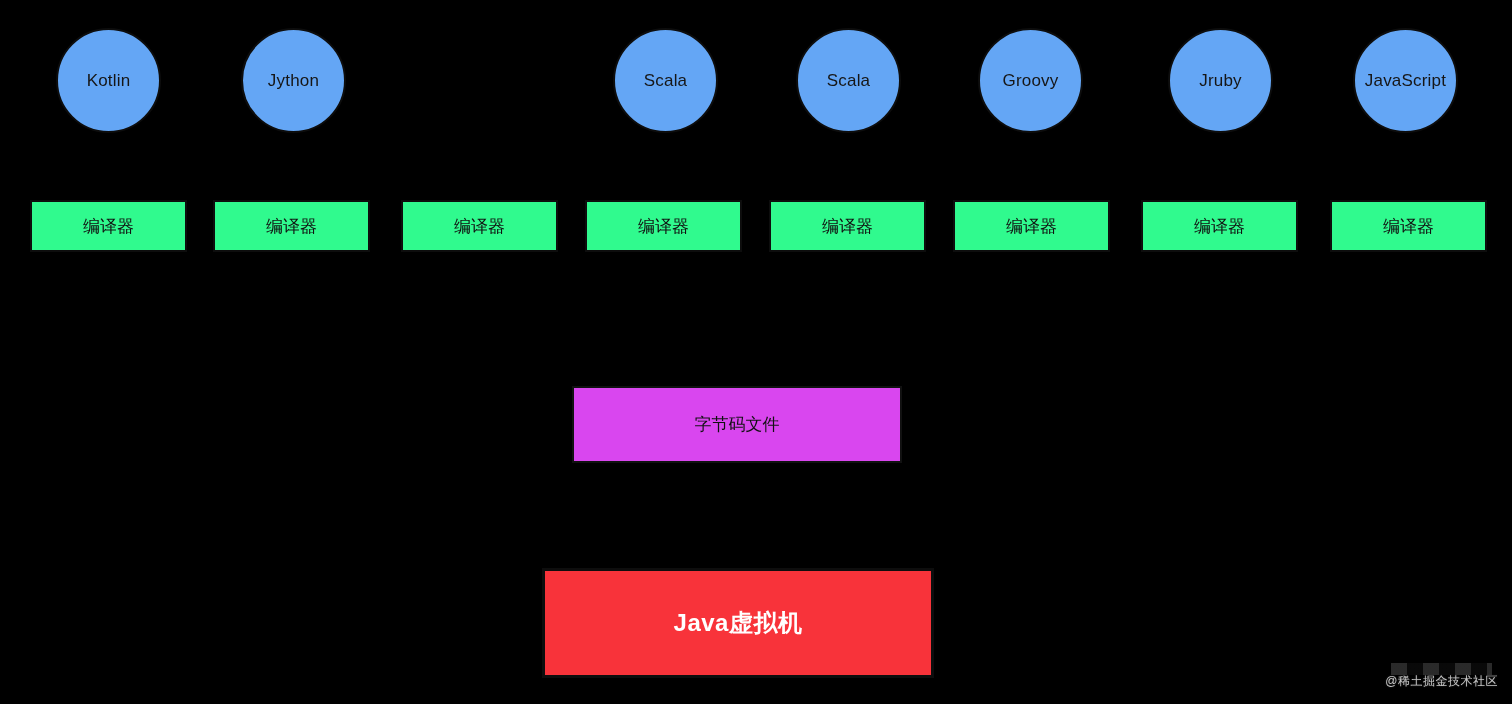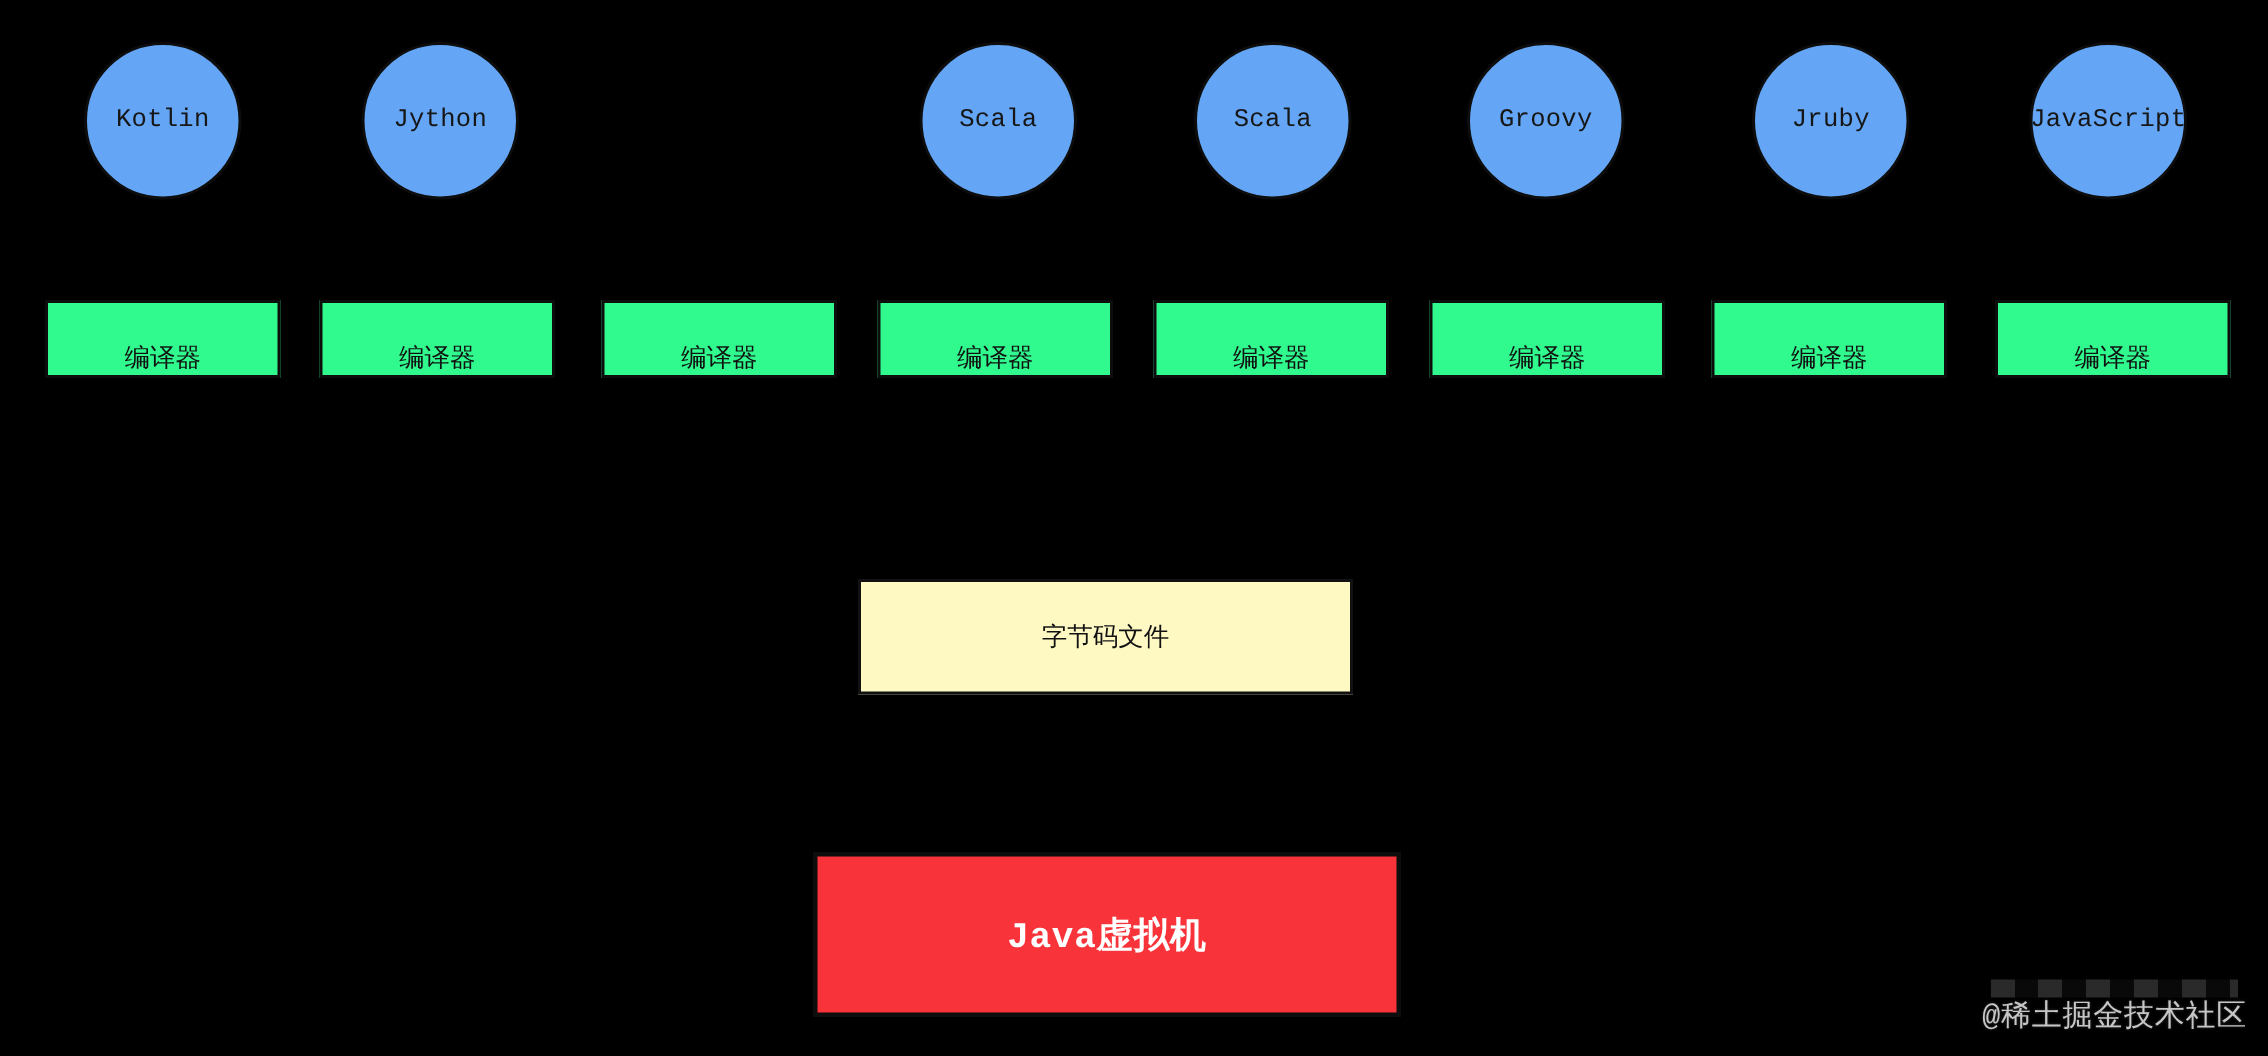--- a/index.html
+++ b/index.html
@@ -6,21 +6,21 @@
     margin: 0;
     padding: 0;
     background: #000000;
   }
   .canvas {
     position: relative;
     width: 1512px;
     height: 704px;
     background: #000000;
     overflow: hidden;
-    font-family: Liberation Mono, monospace;
+    font-family: Liberation Sans, sans-serif;
   }
   .lang-circle {
     position: absolute;
     top: 28px;
     width: 105px;
     height: 105px;
     border-radius: 50%;
     background: #64a6f5;
     border: 2px solid #0d0d0d;
     box-sizing: border-box;
@@ -33,32 +33,32 @@
   }
   .compiler-box {
     position: absolute;
     top: 200px;
     width: 157px;
     height: 52px;
     background: #30fa8e;
     border: 2px solid #0d0d0d;
     box-sizing: border-box;
     display: flex;
-    align-items: flex-end;
+    align-items: center;
     justify-content: center;
     color: #111111;
     font-size: 17px;
   }
   .bytecode-box {
     position: absolute;
     left: 572px;
     top: 386px;
     width: 330px;
     height: 77px;
-    background: #fef9c3;
+    background: #d946ef;
     border: 2px solid #111111;
     box-sizing: border-box;
     display: flex;
     align-items: center;
     justify-content: center;
     color: #111111;
     font-size: 17px;
   }
   .jvm-box {
     position: absolute;
@@ -75,21 +75,21 @@
     color: #ffffff;
     font-size: 24px;
     font-weight: bold;
     letter-spacing: 0.5px;
   }
   .watermark {
     position: absolute;
     right: 14px;
     bottom: 14px;
     color: #c6c6c6;
-    font-size: 20px;
+    font-size: 12px;
     letter-spacing: 0.5px;
     text-shadow: 0 0 2px rgba(90,90,90,0.6);
   }
   .watermark::before {
     content: "";
     position: absolute;
     left: 6px;
     right: 6px;
     top: -10px;
     height: 12px;

